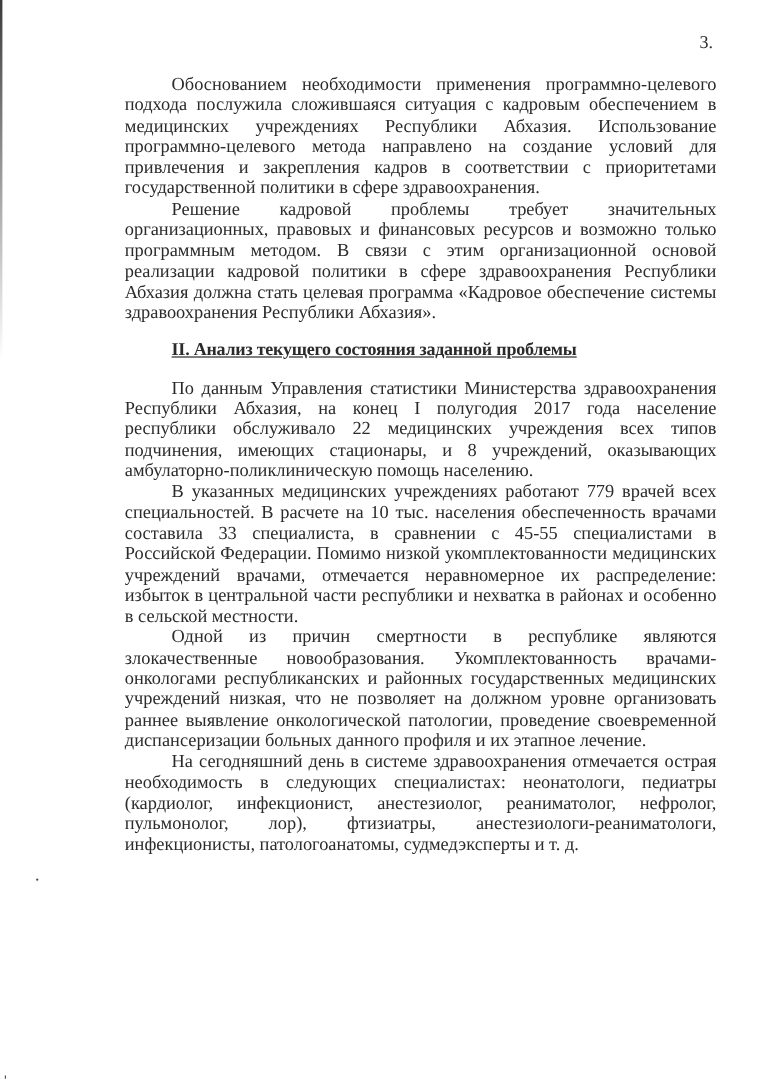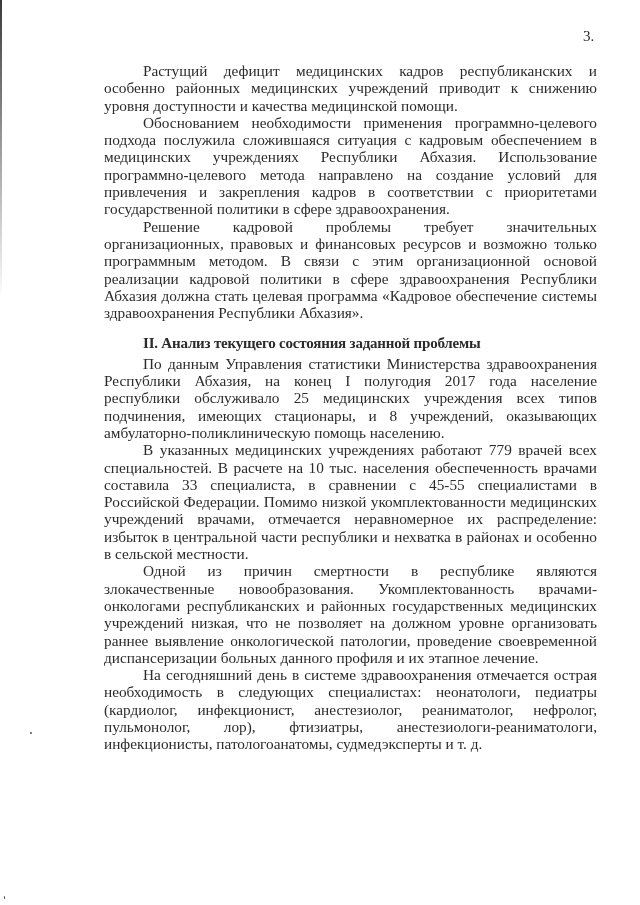--- a/index.html
+++ b/index.html
@@ -44,41 +44,41 @@
       width: 493px;
       font-size: 15.3px;
       line-height: 17.3px;
     }
     .para {
       margin: 0;
       text-align: justify;
       text-indent: 39px;
     }
     .section-heading {
-      margin: 14px 0 2px 0;
+      margin: 14px 0 14px 0;
       padding-left: 39px;
       font-weight: bold;
       font-size: 15px;
       line-height: 17.3px;
       letter-spacing: -0.2px;
+      text-decoration: underline;
     }
   </style>
 </head>
 <body>
 
 <div class="scan-edge"></div>
 <div class="speck" style="left:30px; top:732px;"></div>
 <div class="speck" style="left:4px; top:896px; width:1px; height:3px;"></div>
 
 <div class="page-number">3.</div>
 
 <div class="page-body">
-  <p class="para">Растущий дефицит медицинских кадров республиканских и особенно районных медицинских учреждений приводит к снижению уровня доступности и качества медицинской помощи.</p>
   <p class="para">Обоснованием необходимости применения программно-целевого подхода послужила сложившаяся ситуация с кадровым обеспечением в медицинских учреждениях Республики Абхазия. Использование программно-целевого метода направлено на создание условий для привлечения и закрепления кадров в соответствии с приоритетами государственной политики в сфере здравоохранения.</p>
   <p class="para">Решение кадровой проблемы требует значительных организационных, правовых и финансовых ресурсов и возможно только программным методом. В связи с этим организационной основой реализации кадровой политики в сфере здравоохранения Республики Абхазия должна стать целевая программа «Кадровое обеспечение системы здравоохранения Республики Абхазия».</p>
 
   <div class="section-heading">II. Анализ текущего состояния заданной проблемы</div>
 
-  <p class="para">По данным Управления статистики Министерства здравоохранения Республики Абхазия, на конец I полугодия 2017 года население республики обслуживало 25 медицинских учреждения всех типов подчинения, имеющих стационары, и 8 учреждений, оказывающих амбулаторно-поликлиническую помощь населению.</p>
+  <p class="para">По данным Управления статистики Министерства здравоохранения Республики Абхазия, на конец I полугодия 2017 года население республики обслуживало 22 медицинских учреждения всех типов подчинения, имеющих стационары, и 8 учреждений, оказывающих амбулаторно-поликлиническую помощь населению.</p>
   <p class="para">В указанных медицинских учреждениях работают 779 врачей всех специальностей. В расчете на 10 тыс. населения обеспеченность врачами составила 33 специалиста, в сравнении с 45-55 специалистами в Российской Федерации. Помимо низкой укомплектованности медицинских учреждений врачами, отмечается неравномерное их распределение: избыток в центральной части республики и нехватка в районах и особенно в сельской местности.</p>
   <p class="para">Одной из причин смертности в республике являются злокачественные новообразования. Укомплектованность врачами-онкологами республиканских и районных государственных медицинских учреждений низкая, что не позволяет на должном уровне организовать раннее выявление онкологической патологии, проведение своевременной диспансеризации больных данного профиля и их этапное лечение.</p>
   <p class="para">На сегодняшний день в системе здравоохранения отмечается острая необходимость в следующих специалистах: неонатологи, педиатры (кардиолог, инфекционист, анестезиолог, реаниматолог, нефролог, пульмонолог, лор), фтизиатры, анестезиологи-реаниматологи, инфекционисты, патологоанатомы, судмедэксперты и т. д.</p>
 </div>
 
 </body></html>

